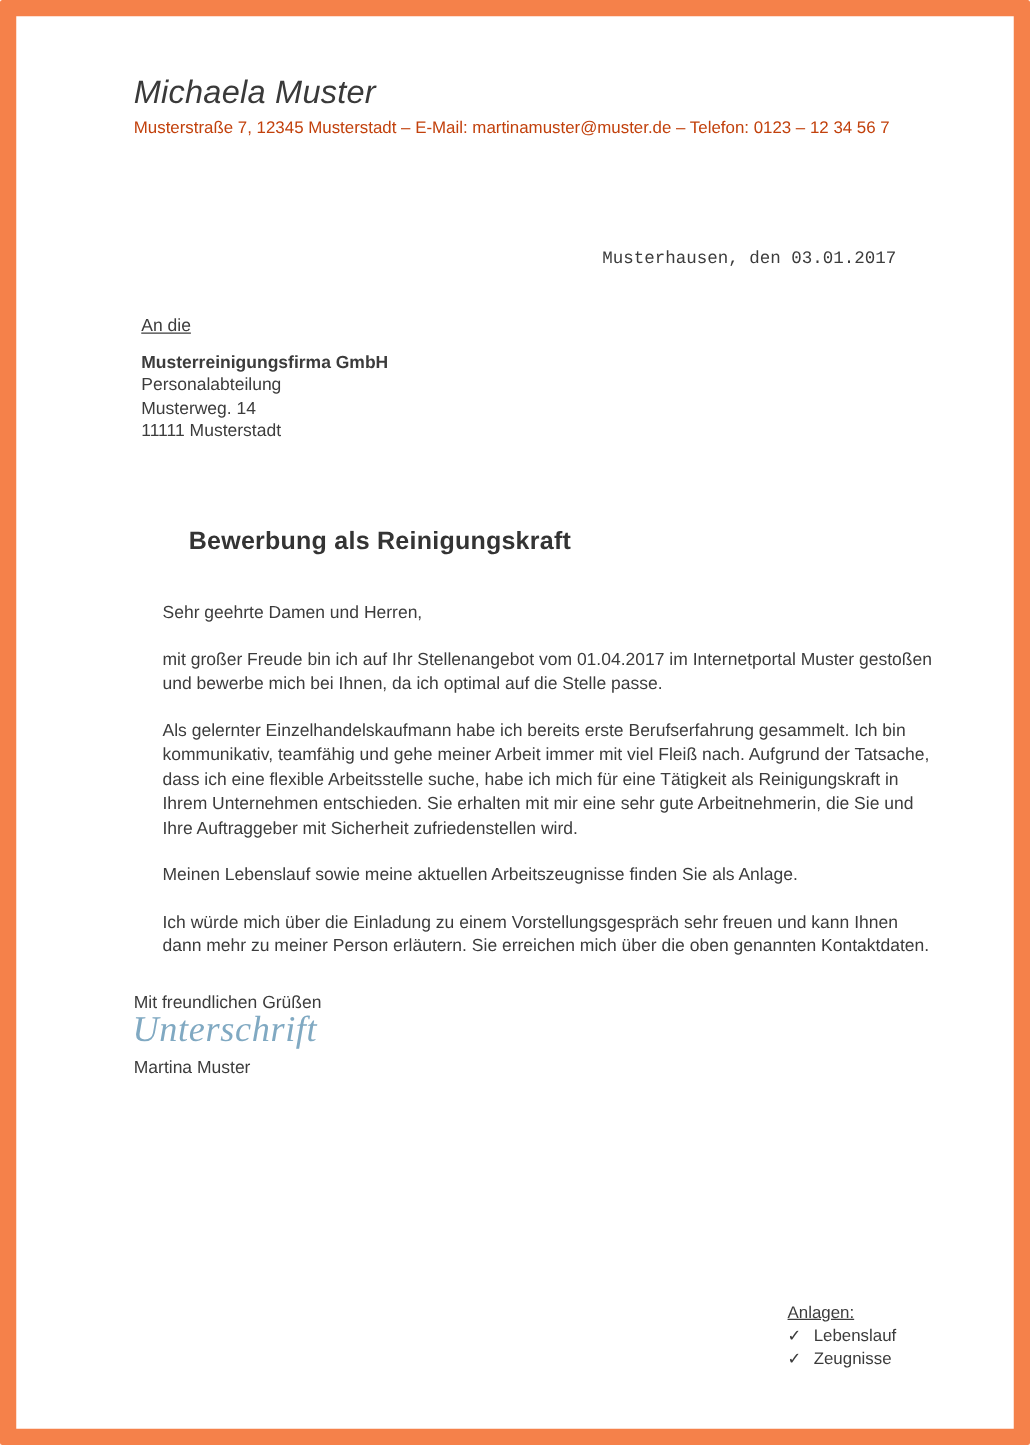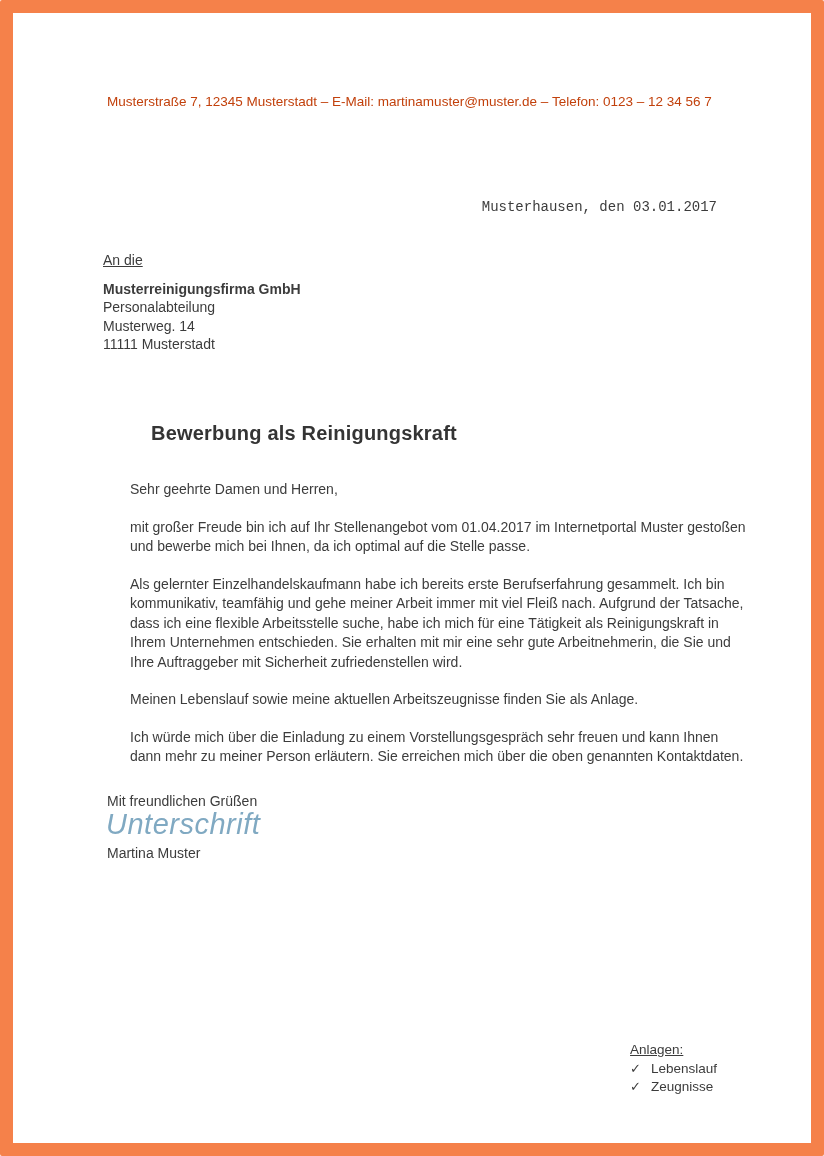--- a/index.html
+++ b/index.html
@@ -35,21 +35,21 @@
   }
 
   .date-line {
     right: 94px; top: 186px;
     font-size: 14px;
     text-align: right;
     font-family: Liberation Mono, monospace;
   }
 
   .recipient {
-    left: 90px; top: 238px;
+    left: 100px; top: 238px;
     font-size: 14px;
     line-height: 18.5px;
   }
   .recipient .an-die {
     text-decoration: underline;
     display: inline-block;
     margin-bottom: 10px;
   }
   .recipient .company { font-weight: bold; }
 
@@ -74,20 +74,21 @@
   .closing {
     left: 94px; top: 780px;
     font-size: 14px;
   }
   .signature {
     left: 93px; top: 795px;
     font-size: 29px;
     font-style: italic;
     font-weight: 500;
     letter-spacing: 0.5px;
+    font-family: Liberation Serif, serif;
   }
   .signed-name {
     left: 94px; top: 832px;
     font-size: 14px;
   }
 
   .attachments {
     right: 94px; top: 1028px;
     font-size: 13.5px;
     line-height: 18.5px;
@@ -100,20 +101,21 @@
     display: inline-block;
     margin-right: 10px;
     font-size: 13px;
   }
 </style>
 </head>
 <body>
 
 <div class="page" style="border-color: rgb(245, 129, 74);">
 
+  <div class="abs sender-name">Michaela Muster</div>
 
   <div class="abs sender-contact">Musterstraße 7, 12345 Musterstadt – E-Mail: martinamuster@muster.de – Telefon: 0123 – 12 34 56 7</div>
 
   <div class="abs date-line">Musterhausen, den 03.01.2017</div>
 
   <div class="abs recipient">
     <span class="an-die">An die</span>
     <div class="company">Musterreinigungsfirma GmbH</div>
     <div>Personalabteilung</div>
     <div>Musterweg. 14</div>

